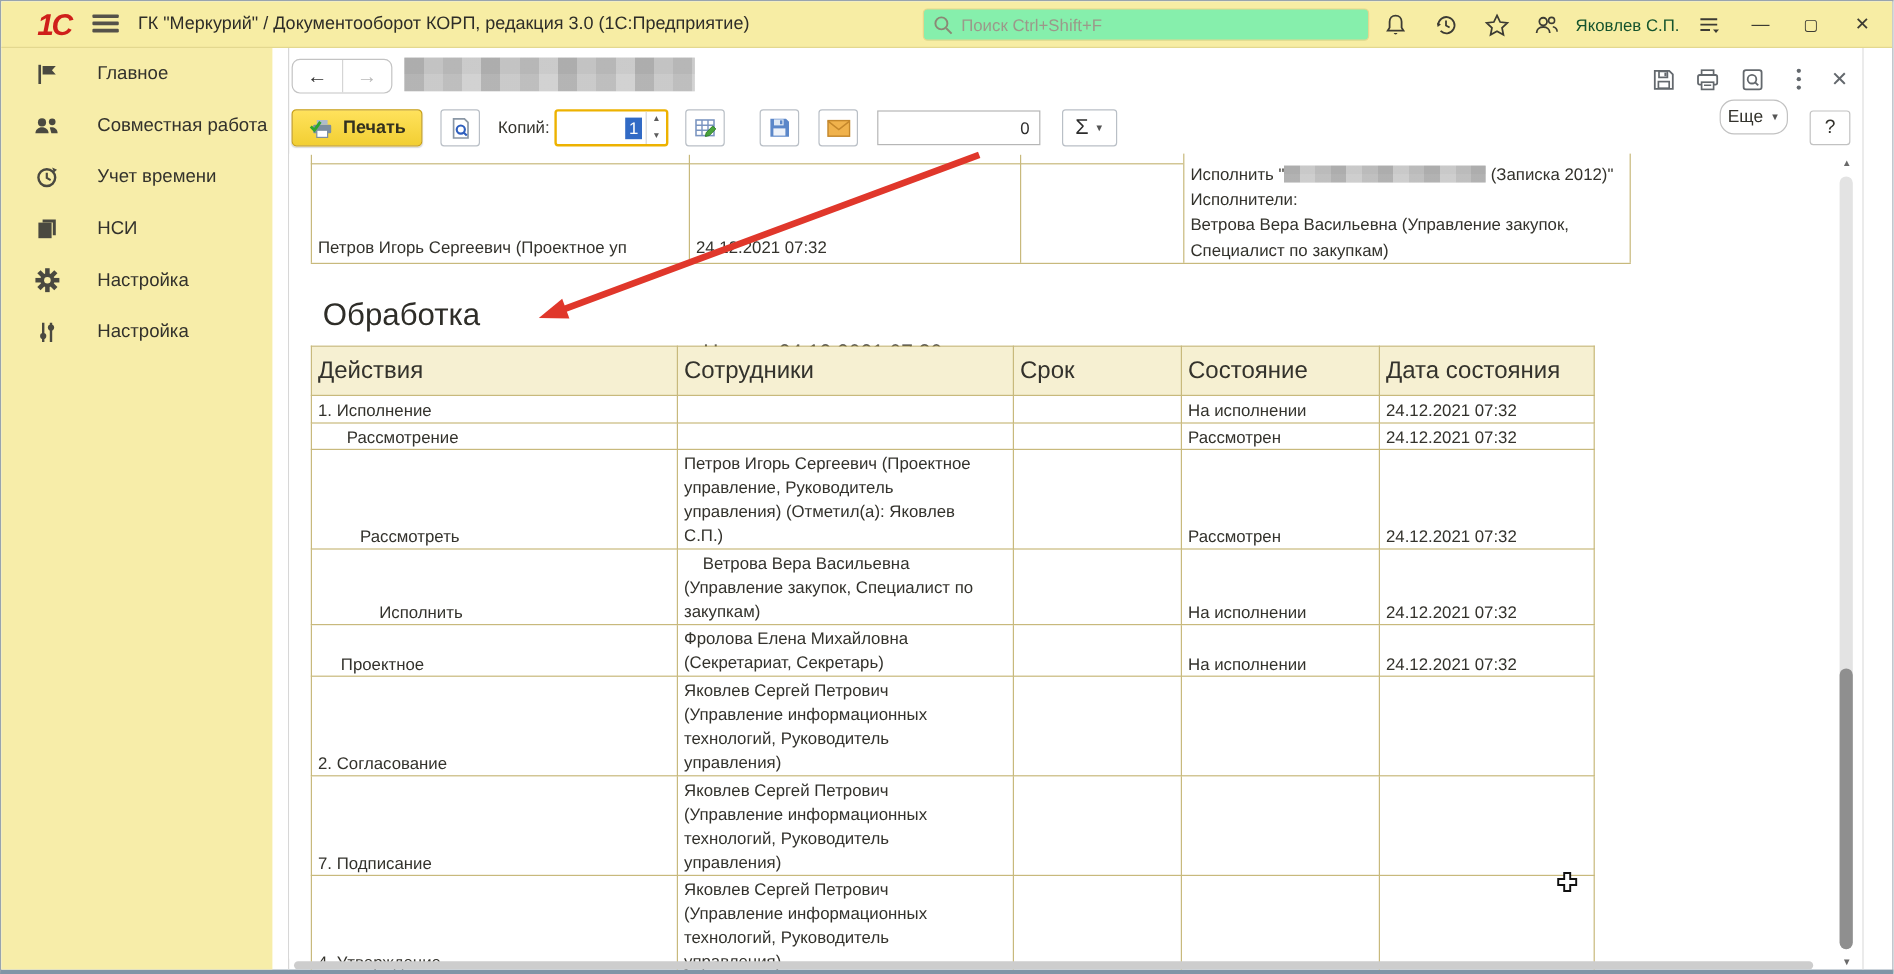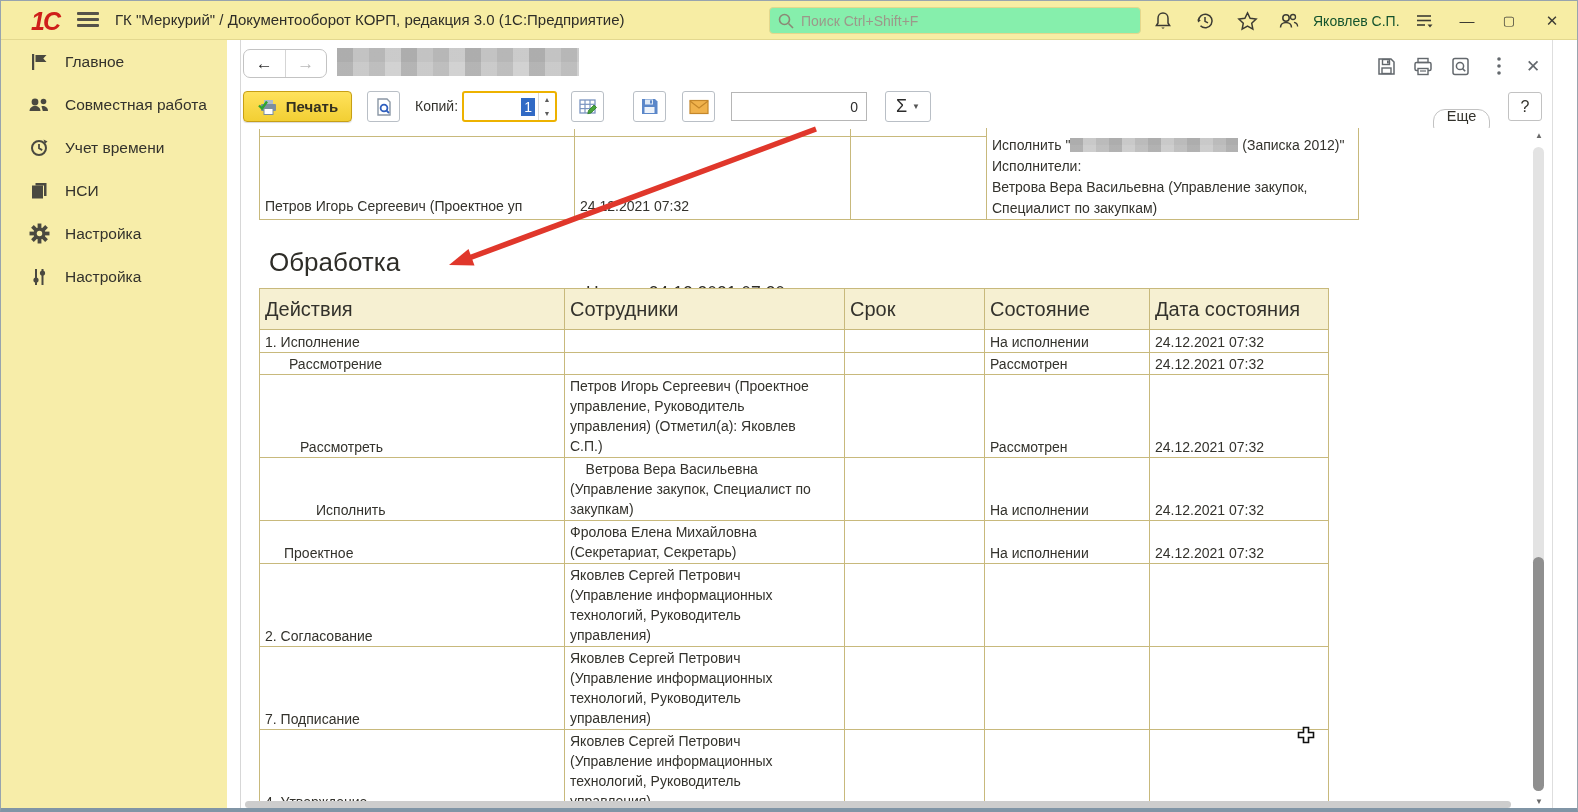--- a/index.html
+++ b/index.html
@@ -18,21 +18,21 @@
   .searchbox input { border:none; outline:none; background:transparent; font-size:14px; color:#3a3a32; margin-left:7px; width:310px; font-family:"Liberation Sans",sans-serif; }
   .searchbox input::placeholder { color:#9c988a; }
   .tb-ico { position:absolute; top:8px; width:26px; height:24px; display:flex; align-items:center; justify-content:center; cursor:pointer; }
   .tb-user { position:absolute; top:12px; left:1312px; font-size:14px; color:#14532d; cursor:pointer; }
   .winbtn { position:absolute; top:8px; width:26px; height:24px; text-align:center; font-size:15px; color:#3c3b33; cursor:pointer; line-height:24px; }
 
   
   .sidebar { position:absolute; left:0; top:39px; width:226px; height:769px; background:#f7eda9; }
   .side-item { display:flex; align-items:center; height:43px; padding-left:27px; cursor:pointer; }
   .side-item .icn { width:22px; height:22px; margin-right:15px; display:flex; align-items:center; justify-content:center; }
-  .side-item .lbl { font-size:15.5px; color:#33322c; }
+  .side-item .lbl { font-size:15.5px; color:#33322c;margin-left:16px; }
   .main-sep { position:absolute; left:239px; top:39px; width:1px; height:773px; background:#d7d7d7; }
   .right-sep { position:absolute; left:1551px; top:39px; width:1px; height:773px; background:#dedede; }
 
   
   .navgroup { position:absolute; left:242px; top:48px; width:84px; height:29px; background:#fff; border:1px solid #c3c3c3; border-radius:7px; display:flex; }
   .navgroup .nb { flex:1; display:flex; align-items:center; justify-content:center; font-size:17px; }
   .navgroup .nb.back { color:#2f2f2f; border-right:1px solid #d5d5d5; cursor:pointer; }
   .navgroup .nb.fwd { color:#b9b9b9; }
   .blurtitle { position:absolute; left:336px; top:47px; width:242px; height:28px;
      background:
@@ -47,21 +47,21 @@
   .lab { position:absolute; top:97px; font-size:14px; color:#33322c; }
   .spinner { position:absolute; left:461px; top:90px; width:95px; height:31px; border:2px solid #edb200; border-radius:3px; background:#fff; display:flex; }
   .spin-val { flex:1; display:flex; align-items:center; justify-content:flex-end; padding-right:3px; font-size:14px; }
   .spin-val .sel { background:#316ac5; color:#fff; padding:1px 3px; }
   .spin-arrows { width:17px; border-left:1px solid #d8d8d8; display:flex; flex-direction:column; }
   .spin-arrows div { flex:1; display:flex; align-items:center; justify-content:center; font-size:7px; color:#5c5c5c; cursor:pointer; }
   .numfield { position:absolute; left:730px; top:91px; width:136px; height:29px; background:#fff; border:1px solid #b6b6b6; display:flex; align-items:center; justify-content:flex-end; padding-right:8px; font-size:14px; color:#2f2f2f; }
   .btn-sigma { position:absolute; left:884px; top:90px; width:46px; height:31px; background:#fff; border:1px solid #b9bfc6; border-radius:3px; display:flex; align-items:center; justify-content:center; gap:5px; cursor:pointer; }
   .btn-sigma .s { font-size:18px; color:#2c2c2c; }
   .btn-sigma .c { font-size:8px; color:#555; }
-  .btn-more { position:absolute; left:1432px; top:108px; width:57px; height:29px; background:#fff; border:1px solid #c2c2c2; border-radius:12px; display:flex; align-items:center; justify-content:center; gap:6px; font-size:14.5px; color:#33322c; cursor:pointer;flex-direction:column; }
+  .btn-more { position:absolute; left:1432px; top:82px; width:57px; height:29px; background:#fff; border:1px solid #c2c2c2; border-radius:12px; display:flex; align-items:center; justify-content:center; gap:6px; font-size:14.5px; color:#33322c; cursor:pointer; }
   .btn-more .c { font-size:8px; color:#555; }
   .btn-help { position:absolute; left:1507px; top:91px; width:34px; height:29px; background:#fff; border:1px solid #c2c2c2; border-radius:3px; display:flex; align-items:center; justify-content:center; font-size:16px; color:#33322c; cursor:pointer; }
 
   
   .docpane { position:absolute; left:240px; top:127px; width:1288px; height:671px; background:#fff; }
   .pt-line { position:absolute; background:#c8b97c; }
   .pt-text { position:absolute; font-size:14px; color:#33322c; white-space:nowrap; overflow:hidden; }
   .pt-block { position:absolute; font-size:14px; color:#33322c; line-height:21px; }
   .blurspan { display:inline-block; width:168px; height:14px; vertical-align:-2px;
      background: repeating-linear-gradient(90deg, rgba(165,165,165,.7) 0 13px, rgba(205,205,205,.7) 13px 26px, rgba(185,185,185,.7) 26px 39px),

